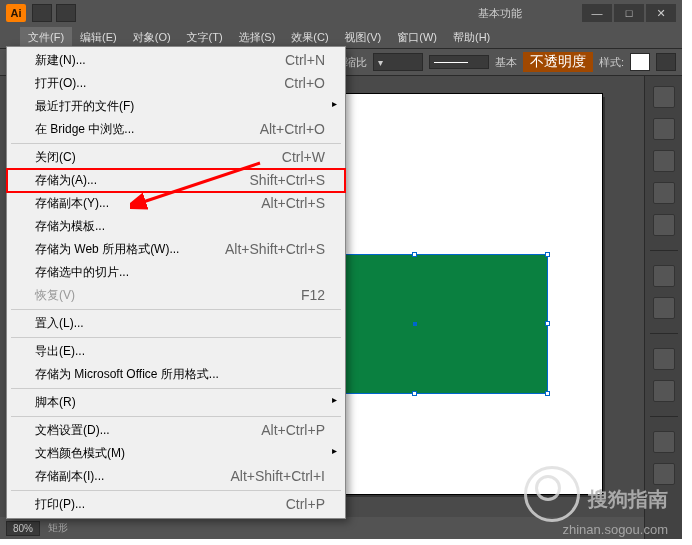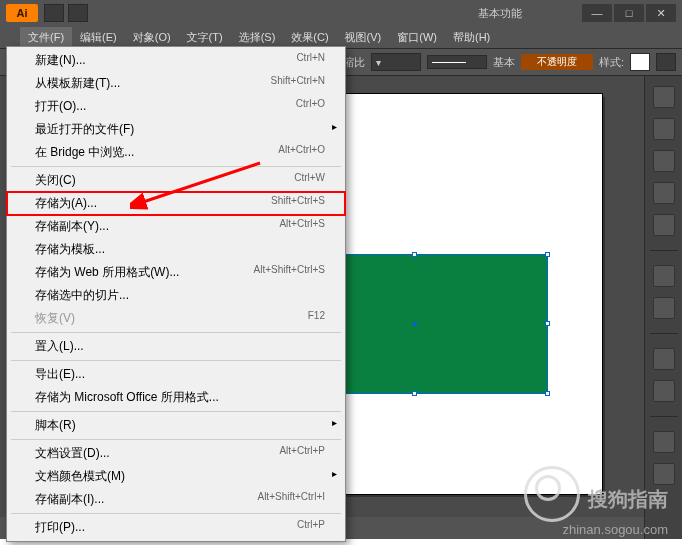--- a/index.html
+++ b/index.html
@@ -1,47 +1,47 @@
 <!DOCTYPE html>
 <html><head>
 <meta charset="utf-8">
 <style>
 * { margin: 0; padding: 0; box-sizing: border-box; font-family: "Microsoft YaHei", sans-serif; }
 body { background: #ffffff; width: 692px; height: 545px; overflow: hidden; position: relative; }
 
 .app-window { position: absolute; top: 0; left: 0; width: 682px; height: 539px; background: #4a4a4a; }
 
 .titlebar { height: 26px; background: #535353; display: flex; align-items: center; padding: 0 6px; }
-.app-logo { width: 32px; height: 18px; background: #ff7f00; border-radius: 2px; display: flex; align-items: center; justify-content: center; color: #2a1500; font-weight: bold; font-size: 11px; }
+.app-logo { width: 20px; height: 18px; background: #ff7f00; border-radius: 2px; display: flex; align-items: center; justify-content: center; color: #2a1500; font-weight: bold; font-size: 11px; }
 .titlebar-btns { margin-left: 6px; display: flex; gap: 4px; }
 .tb-btn { width: 20px; height: 18px; background: #3a3a3a; border: 1px solid #2a2a2a; }
 .title-spacer { flex: 1; }
 .workspace-label { color: #ccc; font-size: 11px; margin-right: 60px; }
 .win-controls { display: flex; gap: 2px; }
 .win-ctrl { width: 30px; height: 18px; background: #3a3a3a; color: #ccc; display: flex; align-items: center; justify-content: center; font-size: 11px; }
 
 .menubar { height: 22px; background: #535353; display: flex; align-items: center; padding: 0 20px; gap: 0; }
 .menu-item { color: #ddd; font-size: 11px; padding: 3px 8px; cursor: default; }
 .menu-item.active { background: #6a6a6a; }
 
 .options-bar { height: 28px; background: #535353; border-top: 1px solid #2a2a2a; border-bottom: 1px solid #2a2a2a; display: flex; align-items: center; padding: 0 6px; justify-content: flex-end; gap: 6px; }
 .opt-label { color: #ccc; font-size: 11px; }
 .opt-dropdown { background: #3a3a3a; border: 1px solid #2a2a2a; height: 18px; min-width: 50px; color: #ccc; font-size: 10px; padding: 0 4px; display: flex; align-items: center; }
 .stroke-preview { width: 60px; height: 14px; background: #3a3a3a; border: 1px solid #2a2a2a; position: relative; }
 .stroke-preview::after { content: ''; position: absolute; left: 4px; right: 20px; top: 50%; height: 1px; background: #fff; }
-.opacity-label { background: #a04800; color: #fff; padding: 1px 16px; font-size: 10px; font-family: Liberation Serif, serif; }
+.opacity-label { background: #a04800; color: #fff; padding: 1px 7px; font-size: 14px; font-family: Liberation Serif, serif; }
 .swatch-btn { width: 20px; height: 18px; background: #fff; border: 1px solid #2a2a2a; }
 .gear-btn { width: 20px; height: 18px; background: #3a3a3a; border: 1px solid #2a2a2a; }
 
 .dropdown-menu { position: absolute; top: 46px; left: 6px; width: 340px; background: #f0f0f0; border: 1px solid #888; box-shadow: 3px 3px 8px rgba(0,0,0,0.4); z-index: 100; padding: 2px 0; }
 .menu-row { display: flex; justify-content: space-between; padding: 3px 20px 3px 28px; font-size: 12px; color: #000; cursor: default; }
 .menu-row.disabled { color: #999; }
 .menu-row.highlighted { outline: 2px solid #ff0000; outline-offset: -1px; }
 .menu-sep { height: 1px; background: #ccc; margin: 2px 4px; }
-.menu-shortcut { color: #666; font-size: 10px; }
+.menu-shortcut { color: #666; font-size: 14px; }
 .menu-row.has-sub::after { content: '▸'; position: absolute; right: 8px; font-size: 10px; }
 .menu-row { position: relative; }
 
 .arrow-annotation { position: absolute; top: 155px; left: 130px; z-index: 101; pointer-events: none; }
 
 .canvas-area { position: absolute; top: 76px; left: 42px; right: 38px; bottom: 24px; background: #4a4a4a; }
 .artboard { position: absolute; top: 18px; left: 40px; width: 520px; height: 400px; background: #fff; box-shadow: 0 0 0 1px #000, 3px 3px 0 rgba(0,0,0,0.3); }
 .green-rect { position: absolute; top: 160px; left: 200px; width: 266px; height: 140px; background: #0a8040; border: 1px solid #0066cc; }
 .sel-handle { position: absolute; width: 5px; height: 5px; background: #fff; border: 1px solid #0066cc; }
 .sel-handle.tl { top: -3px; left: -3px; } .sel-handle.tr { top: -3px; right: -3px; }
@@ -146,24 +146,20 @@
   </div>
 
 </div>
 
 <div class="dropdown-menu" id="file-menu">
     <div class="menu-row">
       <span>新建(N)...</span>
       <span class="menu-shortcut">Ctrl+N</span>
     </div>
     <div class="menu-row">
-      <span>从模板新建(T)...</span>
-      <span class="menu-shortcut">Shift+Ctrl+N</span>
-    </div>
-    <div class="menu-row">
       <span>打开(O)...</span>
       <span class="menu-shortcut">Ctrl+O</span>
     </div>
     <div class="menu-row has-sub">
       <span>最近打开的文件(F)</span>
       <span class="menu-shortcut"></span>
     </div>
     <div class="menu-row">
       <span>在 Bridge 中浏览...</span>
       <span class="menu-shortcut">Alt+Ctrl+O</span>

